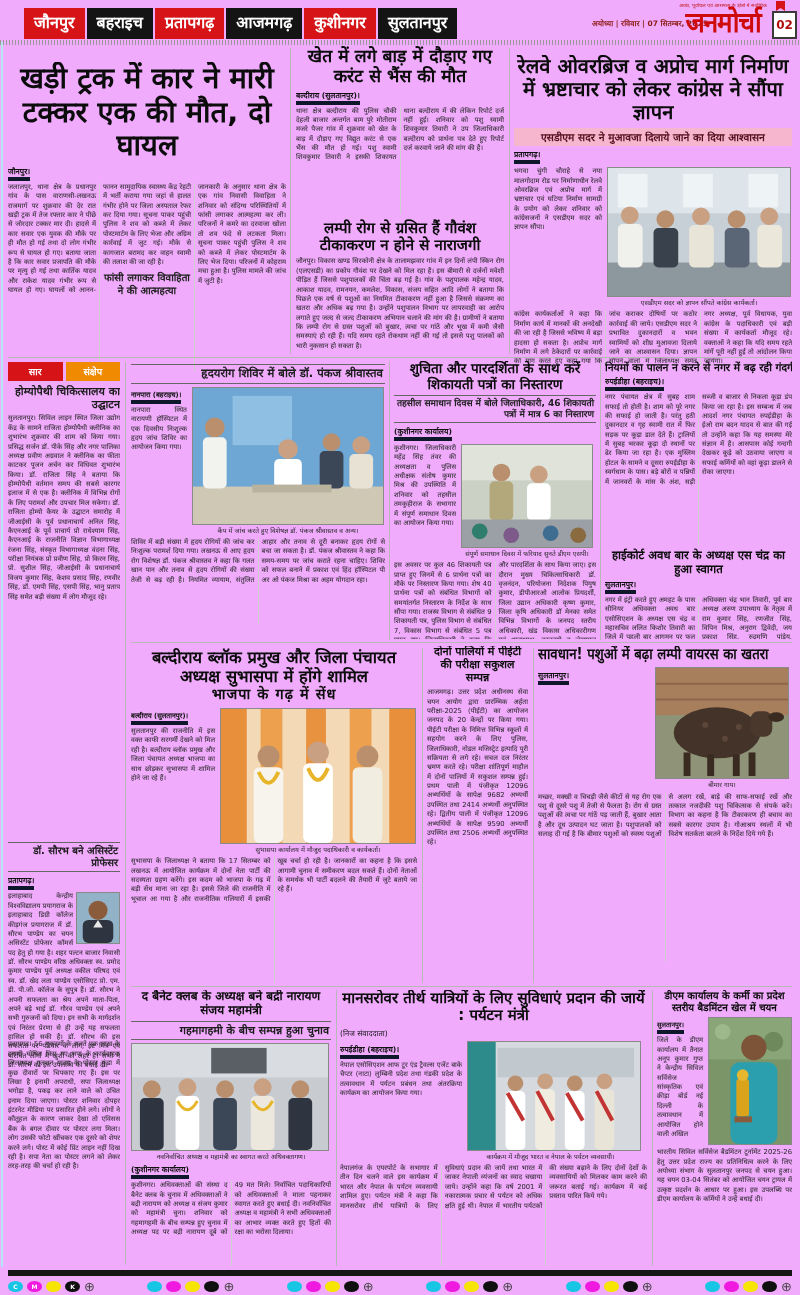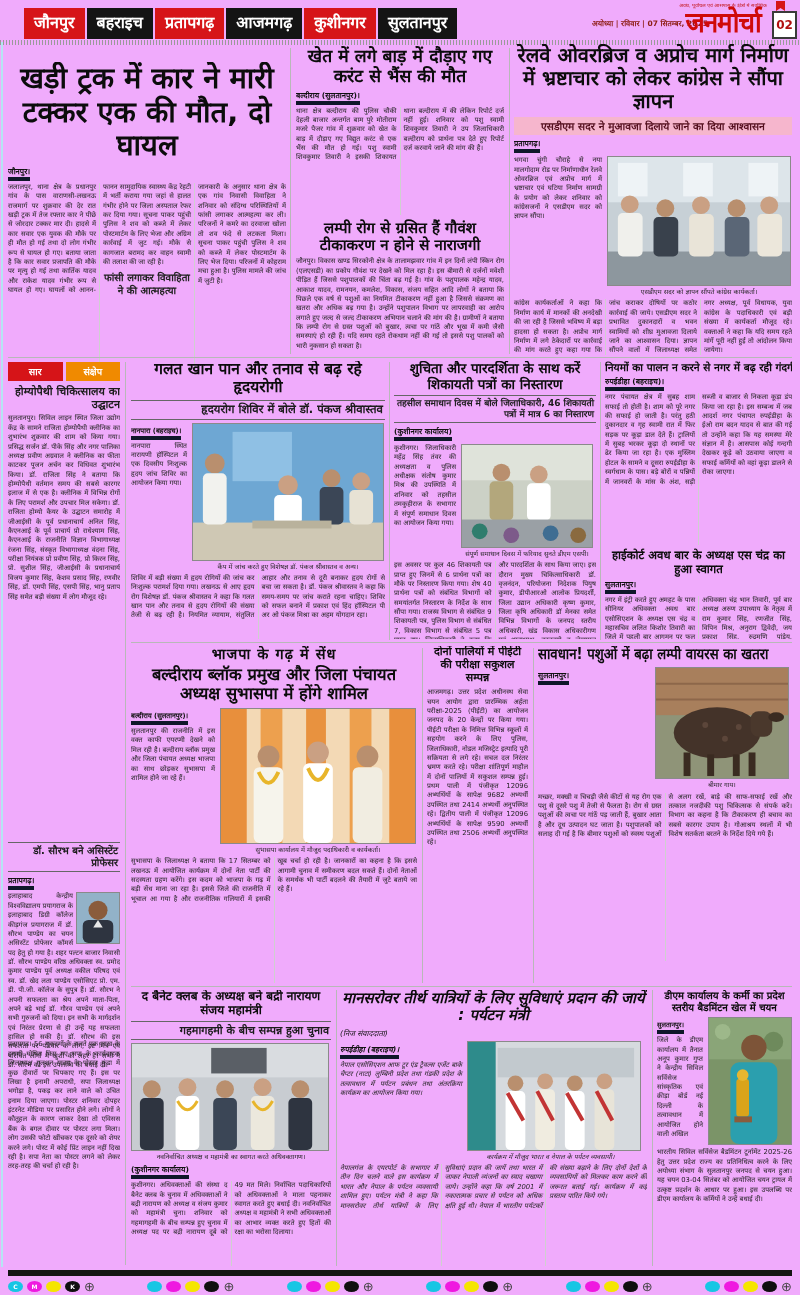--- a/index.html
+++ b/index.html
@@ -91,21 +91,21 @@
 
   <div class="art" style="left:296px;top:46px;width:208px;height:309px;">
     <div class="hl" style="font-size:17.5px;">खेत में लगे बाड़ में दौड़ाए गए करंट से भैंस की मौत</div>
     <div class="by"><span class="byu">बल्दीराय (सुलतानपुर)।</span></div>
     <div class="bt c2" style="height:108px;">थाना क्षेत्र बल्दीराय की पुलिस चौकी देहली बाजार अन्तर्गत बाम पुरे मोतीराम मजरे पैजर गांव में शुक्रवार को खेत के बाड़ में दौड़ाए गए विद्युत करंट से एक भैंस की मौत हो गई। पशु स्वामी शिवकुमार तिवारी ने इसकी शिकायत थाना बल्दीराय में की लेकिन रिपोर्ट दर्ज नहीं हुई। शनिवार को पशु स्वामी शिवकुमार तिवारी ने उप जिलाधिकारी बल्दीराय को प्रार्थना पत्र देते हुए रिपोर्ट दर्ज करवाये जाने की मांग की है।</div>
     <div class="hl" style="font-size:15px;margin-top:5px;">लम्पी रोग से ग्रसित हैं गौवंश टीकाकरण न होने से नाराजगी</div>
     <div class="bt" style="height:110px;margin-top:3px;">जौनपुर। विकास खण्ड सिरकोनी क्षेत्र के तालामझवार गांव में इन दिनों लंपी स्किन रोग (एलएसडी) का प्रकोप गौवंश पर देखने को मिल रहा है। इस बीमारी से दर्जनों मवेशी पीड़ित हैं जिससे पशुपालकों की चिंता बढ़ गई है। गांव के पशुपालक महेन्द्र यादव, आकाश यादव, रामनयन, कमलेश, विकास, संजय सहित आदि लोगों ने बताया कि पिछले एक वर्ष से पशुओं का नियमित टीकाकरण नहीं हुआ है जिससे संक्रमण का खतरा और अधिक बढ़ गया है। उन्होंने पशुपालन विभाग पर लापरवाही का आरोप लगाते हुए जल्द से जल्द टीकाकरण अभियान चलाने की मांग की है। ग्रामीणों ने बताया कि लम्पी रोग से ग्रस्त पशुओं को बुखार, त्वचा पर गांठें और भूख में कमी जैसी समस्याएं हो रही हैं। यदि समय रहते रोकथाम नहीं की गई तो इससे पशु पालकों को भारी नुकसान हो सकता है।</div>
   </div>
   <div class="vr" style="left:509px;top:48px;height:306px;"></div>
 
-  <div class="art" style="left:514px;top:44px;width:278px;height:311px;">
+  <div class="art" style="left:514px;top:55px;width:278px;height:311px;">
     <div class="hl" style="font-size:20px;">रेलवे ओवरब्रिज व अप्रोच मार्ग निर्माण में भ्रष्टाचार को लेकर कांग्रेस ने सौंपा ज्ञापन</div>
     <div class="pinkbar">एसडीएम सदर ने मुआवजा दिलाये जाने का दिया आश्वासन</div>
     <div class="by"><span class="byu">प्रतापगढ़।</span></div>
     <div class="media">
       <div class="bt" style="width:88px;">भगवा चुंगी चौराहे से नया मालगोदाम रोड पर निर्माणाधीन रेलवे ओवरब्रिज एवं अप्रोच मार्ग में भ्रष्टाचार एवं घटिया निर्माण सामग्री के प्रयोग को लेकर शनिवार को कांग्रेसजनों ने एसडीएम सदर को ज्ञापन सौंपा।</div>
       <div class="phstack" style="width:184px;">
         <div class="photo" style="width:184px;height:130px;">
           <svg viewBox="0 0 184 130" preserveAspectRatio="none">
             <rect width="184" height="130" fill="#c7d0d6"></rect>
             <rect x="0" y="0" width="184" height="46" fill="#dde5ea"></rect>
@@ -149,21 +149,20 @@
         <rect x="6" y="28" width="32" height="24" rx="6" fill="#2e3440"></rect>
         <polygon points="22,28 17,36 27,36" fill="#e8e8e8"></polygon>
       </svg>
     </div>
     <div class="bt" style="height:148px;">इलाहाबाद केन्द्रीय विश्वविद्यालय प्रयागराज के इलाहाबाद डिग्री कॉलेज कीड़गंज प्रयागराज में डॉ. सौरभ पाण्डेय का चयन असिस्टेंट प्रोफेसर कॉमर्स पद हेतु हो गया है। शहर पल्टन बाजार निवासी डॉ. सौरभ पाण्डेय वरिष्ठ अधिवक्ता स्व. प्रमोद कुमार पाण्डेय पूर्व अध्यक्ष वकील परिषद एवं स्व. डॉ. खेद लता पाण्डेय एसोसिएट प्रो. एम. डी. पी.जी. कॉलेज के सुपुत्र हैं। डॉ. सौरभ ने अपनी सफलता का श्रेय अपने माता-पिता, अपने बड़े भाई डॉ. गौरव पाण्डेय एवं अपने सभी गुरुजनों को दिया। इन सभी के मार्गदर्शन एवं निरंतर प्रेरणा से ही उन्हें यह सफलता हासिल हो सकी है। डॉ. सौरभ की इस सफलता पर परिवार के लोग, इष्ट मित्र एवं परिचित लोगों में खुशी की लहर है। सभी ने डॉ. सौरभ को इस उपलब्धि की बधाई दी।</div>
     <div class="bt" style="height:185px;">प्रतापगढ़। 56 मुकदमों के चलते एक लाख के इनामी घोषित किए गए सपा के कार्यवाहक जिलाध्यक्ष गुलशन यादव के पोस्टर कुंडा में कुछ दीवारों पर चिपकाए गए हैं। इस पर लिखा है इनामी अपराधी, सपा जिलाध्यक्ष भगोड़ा है, पकड़ कर लाने वाले को उचित इनाम दिया जाएगा। पोस्टर शनिवार दोपहर इंटरनेट मीडिया पर प्रसारित होने लगे। लोगों ने कौतूहल के कारण जाकर देखा तो एविसस बैंक के बगल दीवार पर पोस्टर लगा मिला। लोग उसकी फोटो खींचकर एक दूसरे को शेयर करने लगे। पोस्ट में कोई प्रिंट लाइन नहीं दिख रही है। सपा नेता का पोस्टर लगने को लेकर तरह-तरह की चर्चा हो रही है।</div>
   </div>
   <div class="vr" style="left:125px;top:362px;height:903px;"></div>
 
   <div class="art" style="left:131px;top:361px;width:254px;height:278px;">
-    <div class="hl" style="font-size:15.5px;">गलत खान पान और तनाव से बढ़ रहे हृदयरोगी</div>
     <div class="subh ruletb" style="font-size:11.5px;">हृदयरोग शिविर में बोले डॉ. पंकज श्रीवास्तव</div>
     <div class="media">
       <div style="width:56px;">
         <div class="by" style="font-size:6.8px;"><span class="byu">नानपारा (बहराइच)।</span></div>
         <div class="bt">नानपारा स्थित नारायणी हॉस्पिटल में एक दिवसीय निःशुल्क हृदय जांच शिविर का आयोजन किया गया।</div>
       </div>
       <div class="phstack" style="width:192px;">
         <div class="photo" style="width:192px;height:138px;">
           <svg viewBox="0 0 192 138" preserveAspectRatio="none">
             <rect width="192" height="138" fill="#6ea7d3"></rect>
@@ -221,26 +220,26 @@
     <div class="by"><span class="byu">रुपईडीहा (बहराइच)।</span></div>
     <div class="bt c2" style="height:152px;">नगर पंचायत क्षेत्र में सुबह शाम सफाई तो होती है। शाम को पूरे नगर की सफाई हो जाती है। परंतु हठी दुकानदार व गृह स्वामी रात में फिर सड़क पर कूड़ा डाल देते हैं। ट्रालियों में सुबह भरकर कूड़ा दो स्थानों पर ढेर किया जा रहा है। एक मुस्लिम होटल के सामने व दूसरा रुपईडीहा के स्वर्गधाम के पास। बड़े बोरों व पन्नियों में जानवरों के मांस के अंश, सड़ी सब्जी व बाजार से निकला कूड़ा डंप किया जा रहा है। इस सम्बन्ध में जब आदर्श नगर पंचायत रुपईडीहा के ईओ राम बदन यादव से बात की गई तो उन्होंने कहा कि यह समस्या मेरे संज्ञान में है। आसपास कोई गन्दगी देखकर कूड़े को उठवाया जाएगा व सफाई कर्मियों को वहां कूड़ा डालने से रोका जाएगा।</div>
     <div class="hl" style="font-size:11.5px;margin-top:4px;">हाईकोर्ट अवध बार के अध्यक्ष एस चंद्र का हुआ स्वागत</div>
     <div class="by"><span class="byu">सुलतानपुर।</span></div>
     <div class="bt c2" style="height:68px;">नगर में इंट्री करते हुए अमहट के पास सीनियर अधिवक्ता अवध बार एसोसिएशन के अध्यक्ष एस चंद्र व महासचिव ललित किशोर तिवारी का जिले में पहली बार आगमन पर फूल माला पहनाकर स्वागत किया गया। स्वागत करने वालों में सीनियर अधिवक्ता चंद्र भान तिवारी, पूर्व बार अध्यक्ष अरुण उपाध्याय के नेतृत्व में राम कुमार सिंह, रणजीत सिंह, विपिन मिश्र, अनुराग द्विवेदी, जय प्रकाश सिंह, रुद्रमणि पांडेय, अभिषेक मिश्र शामिल रहे। कमिश्नरी बार संघ के अध्यक्ष वृन्द मोहन दूबे समेत कई अधिवक्ताओं ने स्वागत किया।</div>
   </div>
 
   <div class="hr" style="top:642px;left:131px;width:661px;"></div>
 
   <div class="art" style="left:131px;top:646px;width:286px;height:337px;">
+    <div class="hl" style="font-size:16.5px;margin-top:2px;">बल्दीराय ब्लॉक प्रमुख और जिला पंचायत अध्यक्ष सुभासपा में होंगे शामिल</div>
     <div class="hl" style="font-size:14.5px;letter-spacing:1px;">भाजपा के गढ़ में सेंध</div>
-    <div class="hl" style="font-size:16.5px;margin-top:2px;">बल्दीराय ब्लॉक प्रमुख और जिला पंचायत अध्यक्ष सुभासपा में होंगे शामिल</div>
     <div class="media" style="margin-top:5px;">
       <div style="width:84px;">
         <div class="by" style="font-size:6.8px;"><span class="byu">बल्दीराय (सुलतानपुर)।</span></div>
-        <div class="bt">सुलतानपुर की राजनीति में इस वक्त काफी एयरप्मी देखने को मिल रही है। बल्दीराय ब्लॉक प्रमुख और जिला पंचायत अध्यक्ष भाजपा का साथ छोड़कर सुभासपा में शामिल होने जा रहे हैं।</div>
+        <div class="bt">सुलतानपुर की राजनीति में इस वक्त काफी सरगर्मी देखने को मिल रही है। बल्दीराय ब्लॉक प्रमुख और जिला पंचायत अध्यक्ष भाजपा का साथ छोड़कर सुभासपा में शामिल होने जा रहे हैं।</div>
       </div>
       <div class="phstack" style="width:196px;">
         <div class="photo" style="width:196px;height:136px;">
           <svg viewBox="0 0 196 136" preserveAspectRatio="none">
             <rect width="196" height="136" fill="#f3d9b5"></rect>
             <rect x="0" y="0" width="26" height="136" fill="#e88f3c"></rect>
               <rect x="40" y="0" width="22" height="136" fill="#eda04e"></rect>
               <rect x="86" y="0" width="20" height="136" fill="#e8923f"></rect>
               <rect x="130" y="0" width="22" height="136" fill="#eda04e"></rect>
               <rect x="170" y="0" width="26" height="136" fill="#e88f3c"></rect>
@@ -321,21 +320,21 @@
         <path d="M46 58 Q56 76 66 58" stroke="#e8b52a" stroke-width="3" fill="none"></path>
         <path d="M122 58 Q132 76 142 58" stroke="#e8b52a" stroke-width="3" fill="none"></path>
       </svg>
     </div>
     <div class="cap">नवनिर्वाचित अध्यक्ष व महामंत्री का स्वागत करते अधिवक्तागण।</div>
     <div class="by"><span class="byu">(कुशीनगर कार्यालय)</span></div>
     <div class="bt c2" style="height:92px;">कुशीनगर। अधिवक्ताओं की संस्था द बैनेट क्लब के चुनाव में अधिवक्ताओं ने बद्री नारायण को अध्यक्ष व संजय कुमार को महामंत्री चुना। शनिवार को गहमागहमी के बीच सम्पन्न हुए चुनाव में अध्यक्ष पद पर बद्री नारायण दूबे को 49 मत मिले। निर्वाचित पदाधिकारियों को अधिवक्ताओं ने माला पहनाकर स्वागत करते हुए बधाई दी। नवनिर्वाचित अध्यक्ष व महामंत्री ने सभी अधिवक्ताओं का आभार व्यक्त करते हुए हितों की रक्षा का भरोसा दिलाया।</div>
   </div>
   <div class="vr" style="left:336px;top:990px;height:276px;"></div>
 
-  <div class="art" style="left:340px;top:990px;width:307px;height:276px;font-style:italic;">
+  <div class="art" style="left:340px;top:990px;width:307px;height:276px;">
     <div class="hl" style="font-size:15px;">मानसरोवर तीर्थ यात्रियों के लिए सुविधाएं प्रदान की जायें : पर्यटन मंत्री</div>
     <div class="by" style="font-weight:400;">(निज संवाददाता)</div>
     <div class="media">
       <div style="width:122px;">
         <div class="by"><span class="byu">रुपईडीहा (बहराइच)।</span></div>
         <div class="bt">नेपाल एसोसिएशन आफ टूर एंड ट्रैवल्स एजेंट बाके चैप्टर (नाटा) लुम्बिनी प्रदेश तथा गंडकी प्रदेश के तत्वावधान में पर्यटन प्रबंधन तथा अंतरक्रिया कार्यक्रम का आयोजन किया गया।</div>
       </div>
       <div class="phstack" style="width:167px;">
         <div class="photo" style="width:174px;height:110px;">
           <svg viewBox="0 0 174 110" preserveAspectRatio="none">

